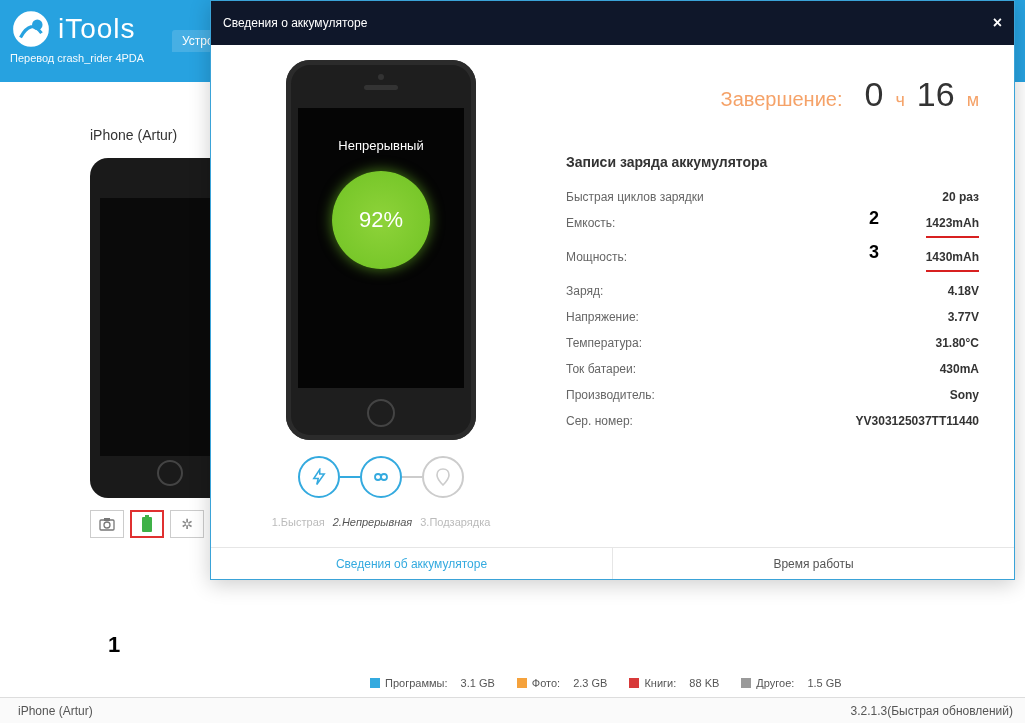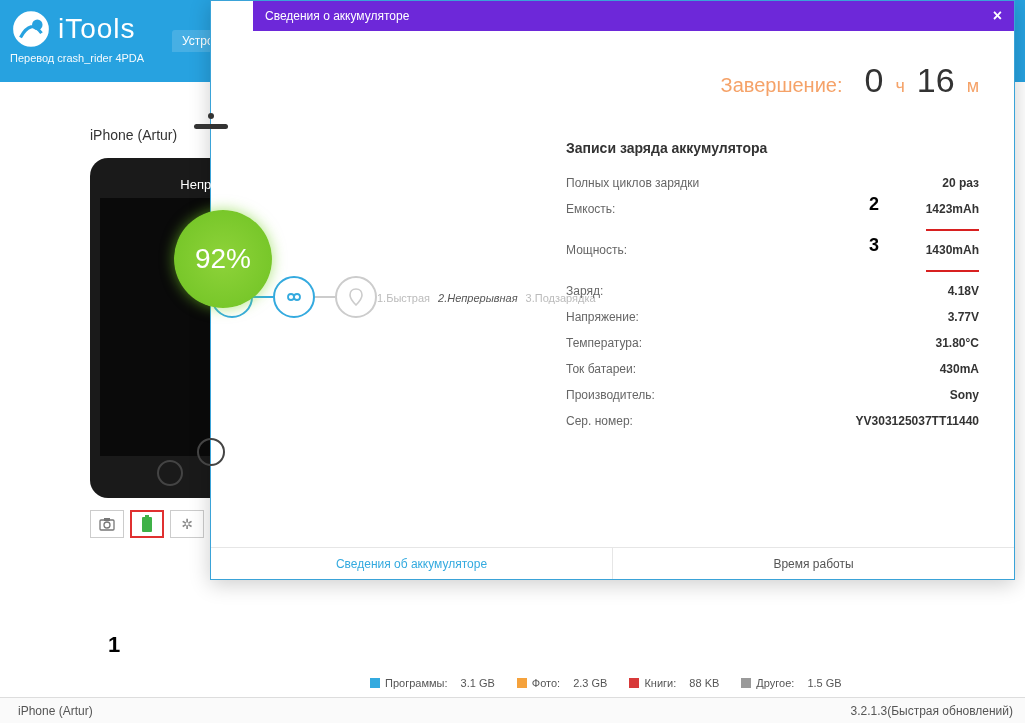--- a/index.html
+++ b/index.html
@@ -31,55 +31,55 @@
 .storage-row { position:absolute; left:370px; top:595px; display:flex; gap:22px; font-size:11px; color:#555; }
 .storage-item { display:flex; align-items:center; gap:5px; }
 .sq { width:10px; height:10px; display:inline-block; }
 
 
 .status-bar { position:absolute; bottom:0; left:0; right:0; height:26px; border-top:1px solid #ddd; display:flex; align-items:center; padding:0 12px; font-size:12px; color:#555; background:#fafafa; }
 .status-bar .right { margin-left:auto; }
 
 
 .modal { position:absolute; top:0; left:210px; width:805px; height:580px; background:#fff; border:1px solid #3aa3d8; box-shadow:0 4px 20px rgba(0,0,0,0.2); z-index:10; }
-.modal-header { height:30px; background:#6d28d9; color:#fff; display:flex; align-items:center; padding:0 12px; font-size:12px;margin-left:42px; }
+.modal-header { height:44px; background:#0f172a; color:#fff; display:flex; align-items:center; padding:0 12px; font-size:12px; }
 .modal-header .close { margin-left:auto; font-size:16px; cursor:pointer; font-weight:bold; }
 
 .modal-body { display:flex; height:calc(100% - 30px - 48px); }
 
 
-.phone-panel { width:340px; display:flex; flex-direction:row; align-items:center; padding:15px 0 0 0; }
+.phone-panel { width:340px; display:flex; flex-direction:column; align-items:center; padding:15px 0 0 0; }
 .phone { width:190px; height:380px; background:#1e1e1e; border-radius:24px; position:relative; box-shadow:inset 0 0 0 5px #2b2b2b; }
 .phone-screen { position:absolute; top:48px; left:12px; right:12px; bottom:52px; background:#050505; display:flex; flex-direction:column; align-items:center; justify-content:flex-start; padding-top:30px; }
 .phone-speaker { position:absolute; top:25px; left:50%; transform:translateX(-50%); width:34px; height:5px; background:#333; border-radius:3px; }
 .phone-cam { position:absolute; top:14px; left:50%; transform:translateX(-50%); width:6px; height:6px; background:#333; border-radius:50%; }
 .phone-home { position:absolute; bottom:13px; left:50%; transform:translateX(-50%); width:28px; height:28px; border:2px solid #444; border-radius:50%; }
 .mode-label { color:#fff; font-size:13px; margin-bottom:18px; }
-.pct-circle { width:98px; height:98px; border-radius:50%; background:radial-gradient(circle,#8ed33a 0%,#6fc223 100%); display:flex; align-items:center; justify-content:center; color:#fff; font-size:28px; font-weight:400; box-shadow:0 0 14px rgba(120,210,40,0.6); }
+.pct-circle { width:98px; height:98px; border-radius:50%; background:radial-gradient(circle,#8ed33a 0%,#6fc223 100%); display:flex; align-items:center; justify-content:center; color:#fff; font-size:22px; font-weight:400; box-shadow:0 0 14px rgba(120,210,40,0.6); }
 
 
 .mode-row { display:flex; align-items:center; margin-top:16px; }
 .mode-ico { width:42px; height:42px; border:2px solid #34aadf; border-radius:50%; display:flex; align-items:center; justify-content:center; color:#34aadf; font-size:18px; }
 .mode-ico.gray { border-color:#ccc; color:#ccc; }
 .mode-line { width:20px; height:2px; background:#34aadf; }
 .mode-line.gray { background:#ccc; }
 .mode-labels { margin-top:18px; font-size:11px; color:#bbb; display:flex; gap:8px; }
 .mode-labels .act { color:#555;font-style:italic; }
 
 
 .info-panel { flex:1; padding:30px 35px 0 15px; }
 .completion { display:flex; align-items:baseline; gap:12px; color:#f58a3c; margin-bottom:40px; justify-content:flex-end; }
 .comp-label { font-size:20px; color:#f5a268; font-weight:400; margin-right: 10px;}
 .comp-num { font-size:34px; color:#333; font-weight:400; }
 .comp-unit { font-size:18px; color:#f5a268; }
 
 .section-h { font-size:14px; font-weight:bold; color:#333; margin:18px 0 14px 0; }
 .kv { display:flex; justify-content:space-between; font-size:12px; color:#666; padding:6px 0; position:relative; }
 .kv .v { color:#333; font-weight:bold; }
-.underline-red { border-bottom: 2px solid #d82020; padding-bottom: 13px; }
+.underline-red { border-bottom: 2px solid #d82020; padding-bottom: 6px; }
 .anno-side { position:absolute; right: 100px; font-size:18px; font-weight:bold; color:#000; top: -2px;}
 
 
 .modal-footer { position:absolute; bottom:0; left:0; right:0; height:32px; display:flex; border-top:1px solid #e6e6e6; }
 .foot-tab { flex:1; display:flex; align-items:center; justify-content:center; font-size:12px; color:#34aadf; cursor:pointer; }
 .foot-tab.alt { color:#555; border-left:1px solid #e6e6e6; }
 </style>
 </head>
 <body>
 
@@ -188,21 +188,21 @@
       <div class="completion">
         <span class="comp-label">Завершение:</span>
         <span class="comp-num">0</span>
         <span class="comp-unit">ч</span>
         <span class="comp-num">16</span>
         <span class="comp-unit">м</span>
       </div>
 
       <div class="section-h">Записи заряда аккумулятора</div>
       <div class="kv">
-        <span>Полных циклов зарядки</span>
+        <span>Быстрая циклов зарядки</span>
           <span class="v">20 раз</span>
       </div>
 
 
       <div class="kv">
         <span class="anno-side">2</span>
         <span>Емкость:</span>
           <span class="v underline-red">1423mAh</span>
       </div>
       <div class="kv">

